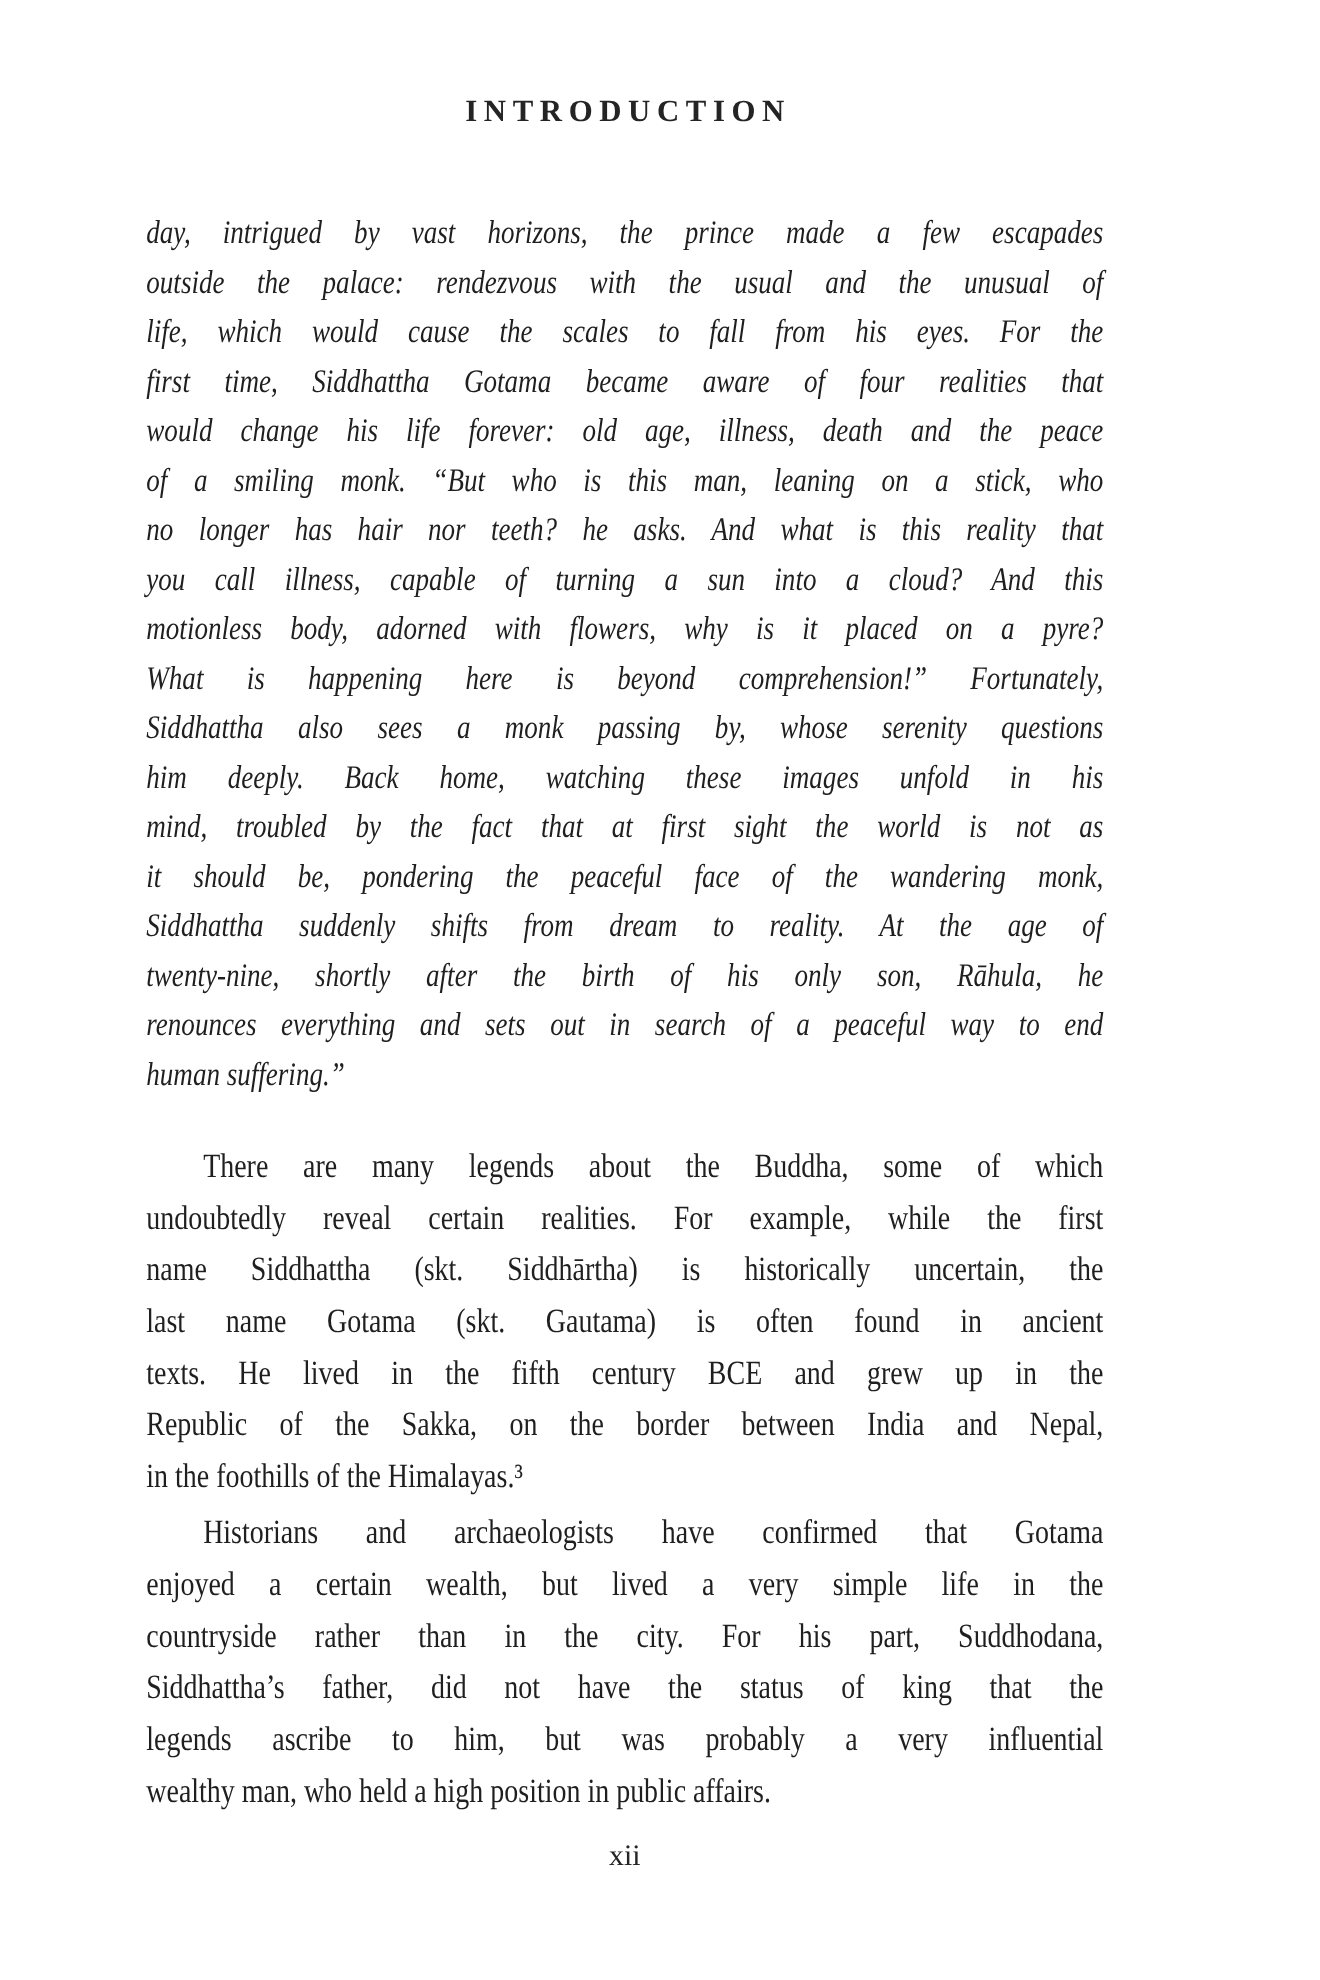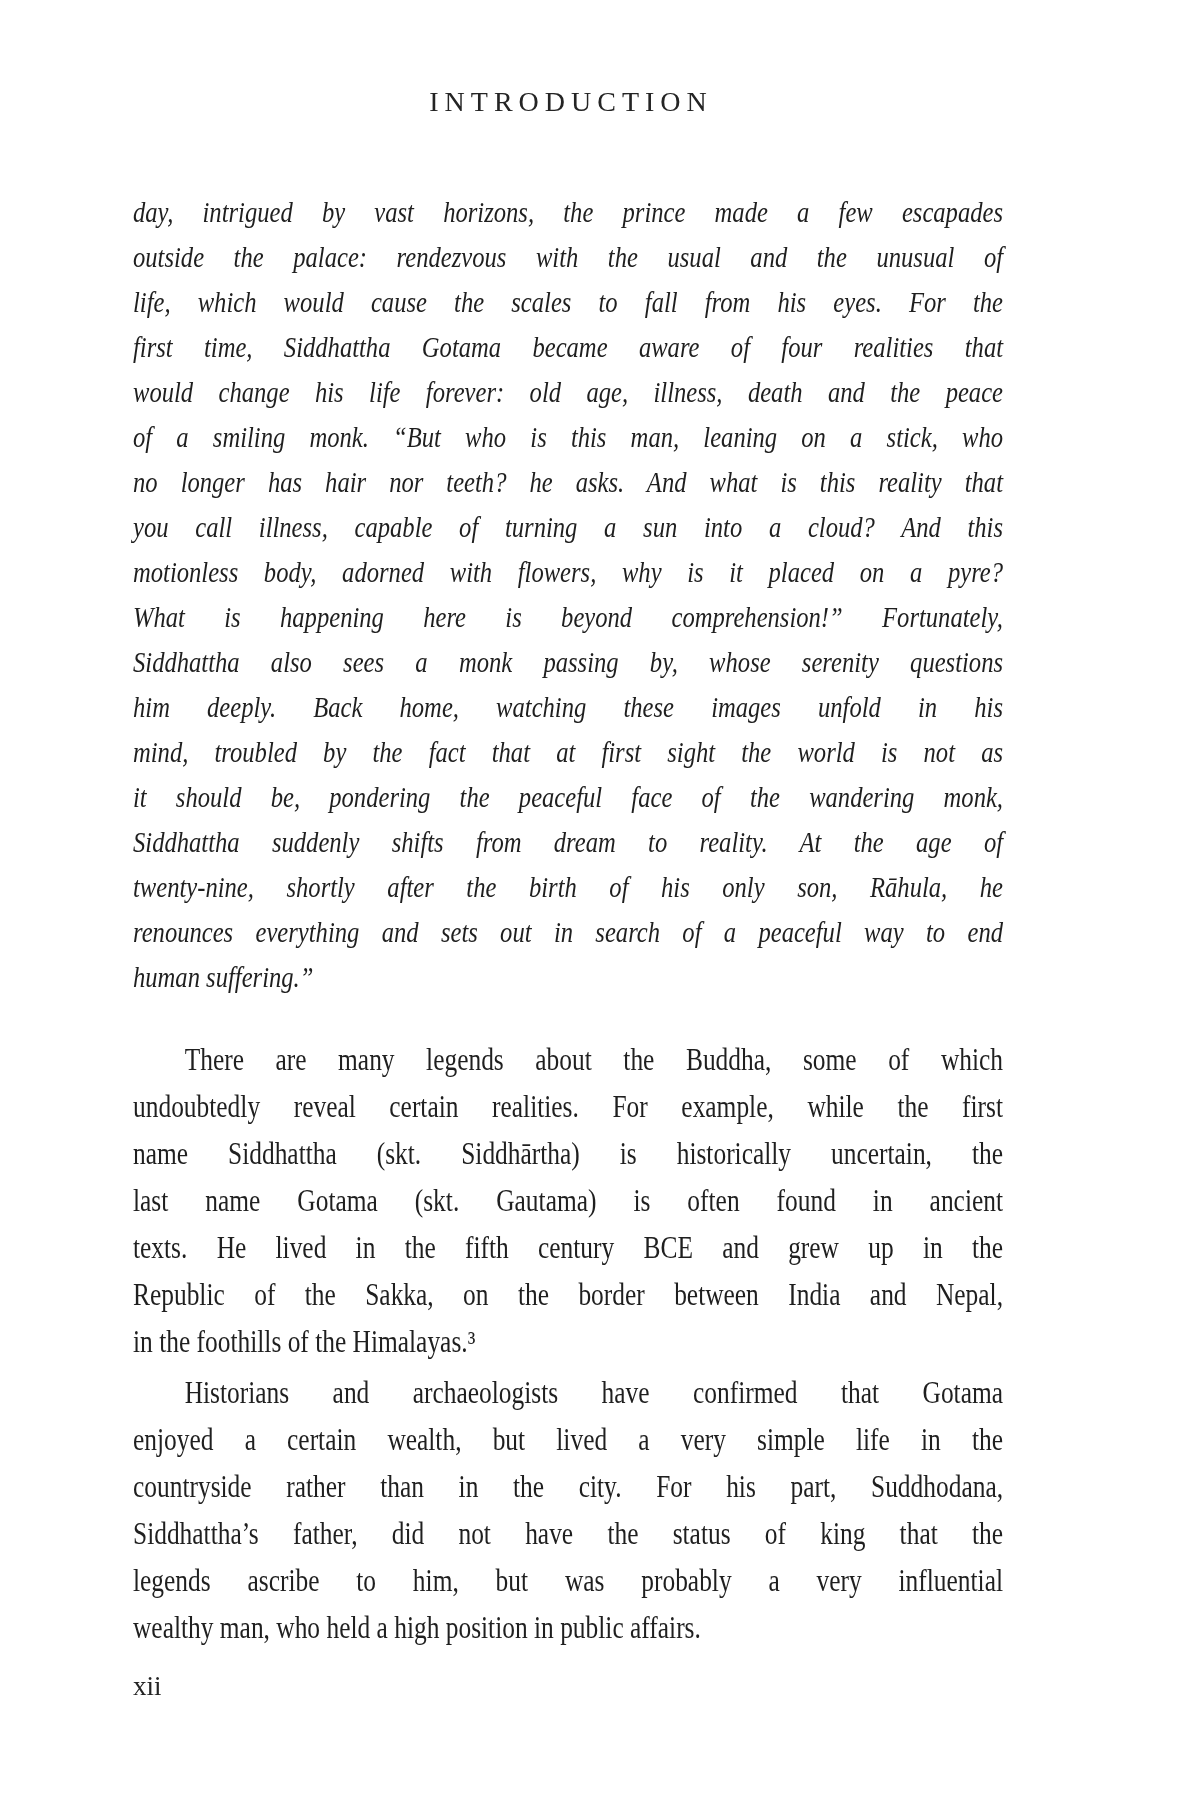--- a/index.html
+++ b/index.html
@@ -13,21 +13,21 @@
     box-sizing: border-box;
     font-family: "Liberation Serif", "DejaVu Serif", serif;
     color: #1f1f1f;
   }
   .header {
     width: 870px;
     margin: 0 0 0 133px;
     text-align: center;
     font-size: 28px;
     line-height: 28px;
-    font-weight: normal;
+    font-weight: bold;
     letter-spacing: 6px;
     text-indent: 6px; 
     color: #242424;
   }
   .textblock {
     width: 1061px;            
     margin-left: 133px;
     transform: scaleX(0.82);  
     transform-origin: 0 0;
   }
@@ -50,20 +50,21 @@
   }
   .line.last {
     text-align-last: left;
   }
   .line.indent {
     text-indent: 63px;
   }
   .folio {
     width: 870px;
     margin: 22px 0 0 133px;
+    text-align: center;
     font-size: 27px;
     line-height: 27px;
     color: #242424;
   }
 </style>
 </head>
 <body>
 
 <div class="page">
 

